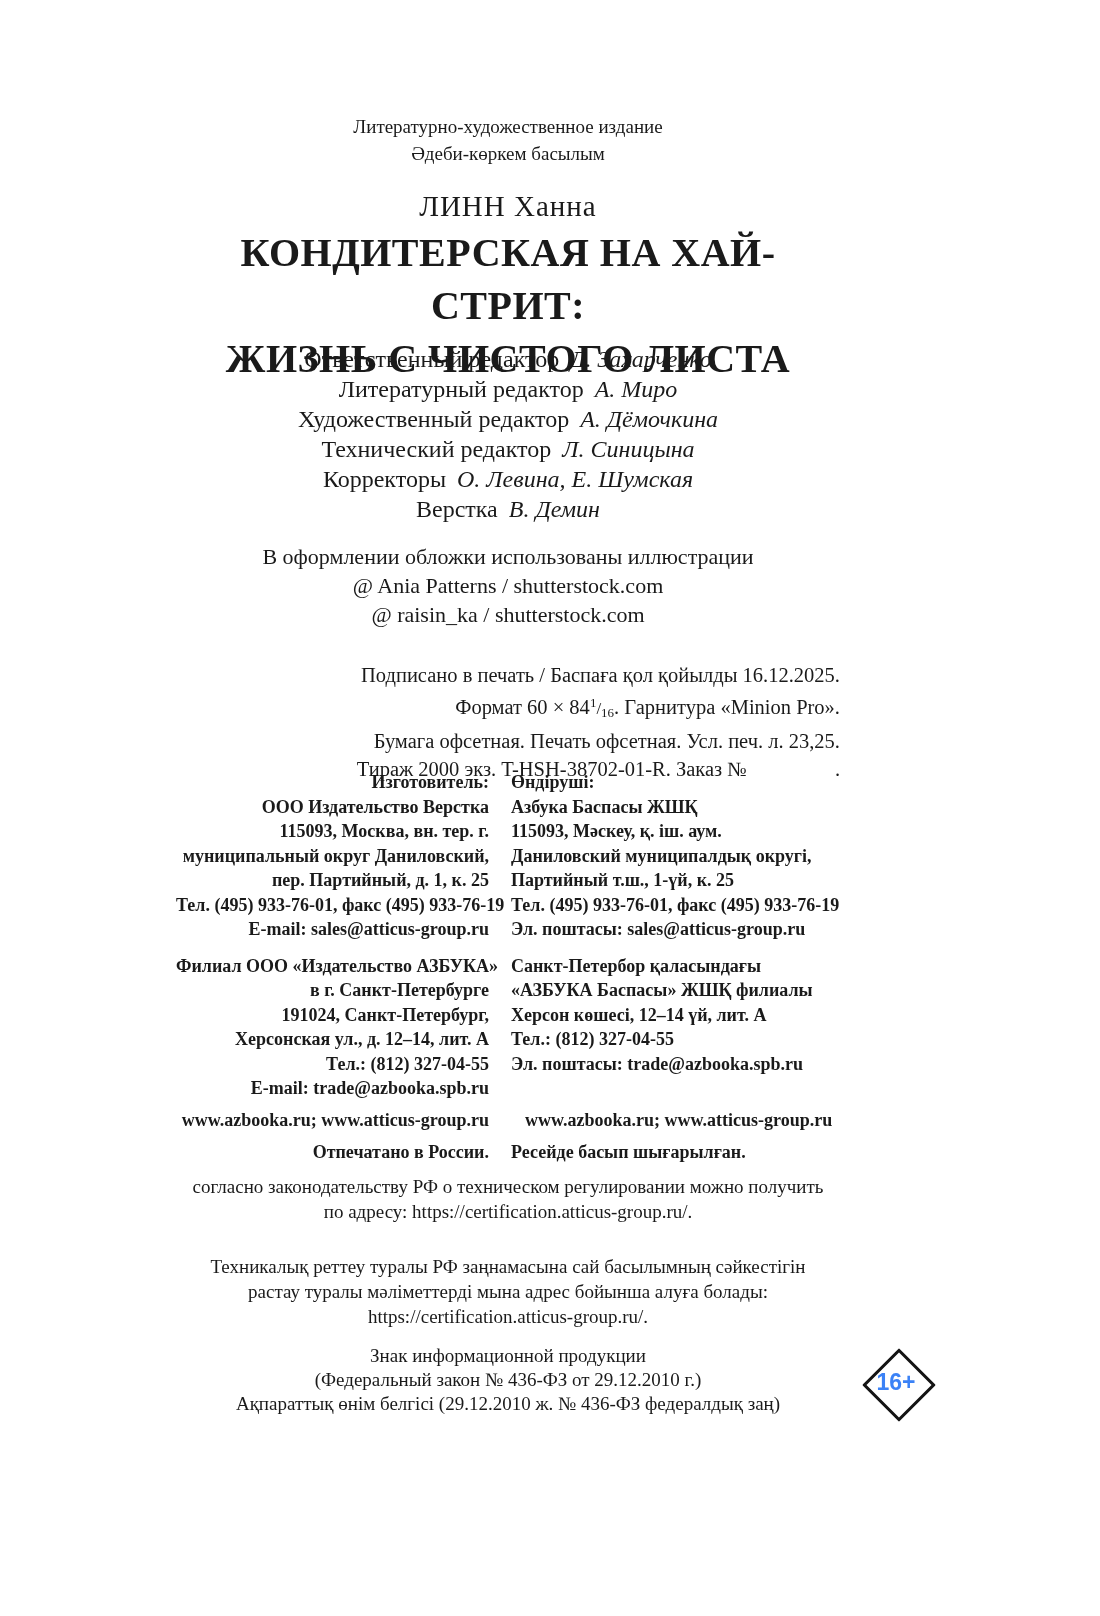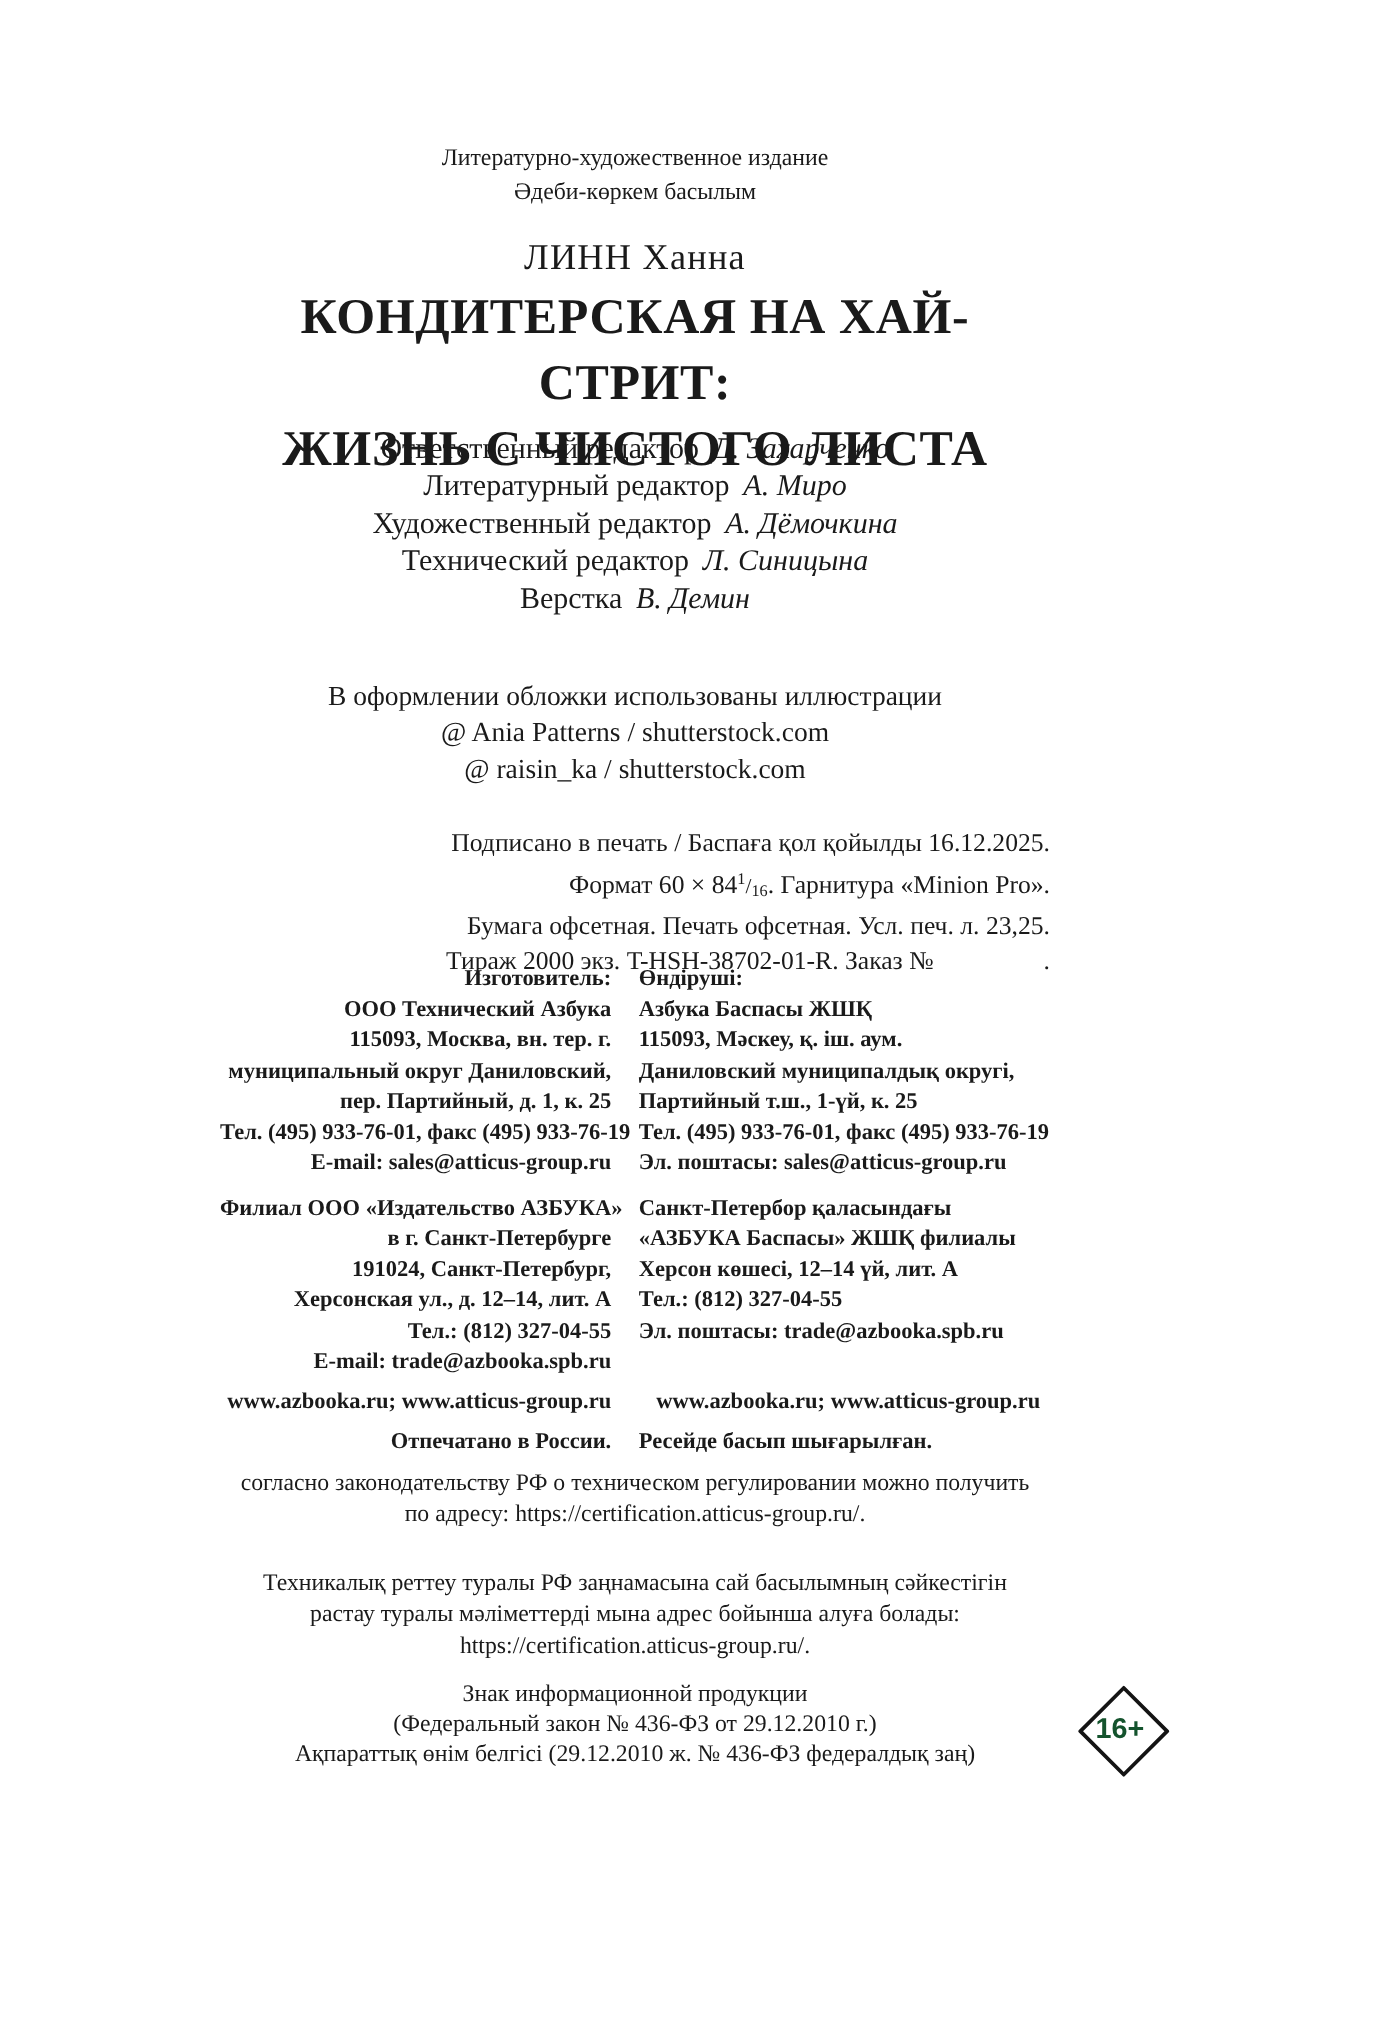--- a/index.html
+++ b/index.html
@@ -47,21 +47,21 @@
     width:46px; height:46px; margin:-23px 0 0 -23px;
     border:3.5px solid #141414;
     transform:rotate(45deg);
     border-radius:1px;
     background:#fff;
   }
   #age-badge .age-text {
     position:absolute; inset:0;
     display:flex; align-items:center; justify-content:center;
     font-family:"Liberation Sans", sans-serif;
-    font-weight:bold; font-size:23px; color:#14532d;
+    font-weight:bold; font-size:23px; color:#3b82f6;
   }
 </style>
 </head>
 <body>
 
 <div class="page">
 
   <div class="blk" id="edition">
     <div>Литературно-художественное издание</div>
     <div>Әдеби-көркем басылым</div>
@@ -72,20 +72,21 @@
   <div class="blk" id="title">
     <div>КОНДИТЕРСКАЯ НА ХАЙ-СТРИТ:</div>
     <div>ЖИЗНЬ С ЧИСТОГО ЛИСТА</div>
   </div>
 
   <div class="blk" id="staff">
     <div><span>Ответственный редактор</span><span class="name">Д. Захарченко</span></div>
     <div><span>Литературный редактор</span><span class="name">А. Миро</span></div>
     <div><span>Художественный редактор</span><span class="name">А. Дёмочкина</span></div>
     <div><span>Технический редактор</span><span class="name">Л. Синицына</span></div>
+    <div><span>Корректоры</span><span class="name">О. Левина, Е. Шумская</span></div>
     <div><span>Верстка</span><span class="name">В. Демин</span></div>
   </div>
 
   <div class="blk" id="cover">
     <div>В оформлении обложки использованы иллюстрации</div>
     <div>@ Ania Patterns / shutterstock.com</div>
     <div>@ raisin_ka / shutterstock.com</div>
   </div>
 
   <div class="blk" id="printinfo">
@@ -93,21 +94,21 @@
     <div><span>Формат 60 × 84</span><span class="fnum">1</span><span class="fsl">/</span><span class="fden">16</span><span>. Гарнитура «Minion Pro».</span></div>
     <div>Бумага офсетная. Печать офсетная. Усл. печ. л. 23,25.</div>
     <div><span>Тираж 2000 экз. T-HSH-38702-01-R. Заказ №</span><span class="order-gap"></span><span>.</span></div>
   </div>
 
   <div class="blk" id="cols">
 
     <div class="two-col">
       <div class="col-l">
         <div>Изготовитель:</div>
-        <div>ООО Технический Азбука</div>
+        <div>ООО Издательство Верстка</div>
         <div>115093, Москва, вн. тер. г.</div>
         <div>муниципальный округ Даниловский,</div>
         <div>пер. Партийный, д. 1, к. 25</div>
         <div>Тел. (495) 933-76-01, факс (495) 933-76-19</div>
         <div>E-mail: sales@atticus-group.ru</div>
       </div>
       <div class="col-r">
         <div>Өндіруші:</div>
         <div>Азбука Баспасы ЖШҚ</div>
         <div>115093, Мәскеу, қ. іш. аум.</div>

